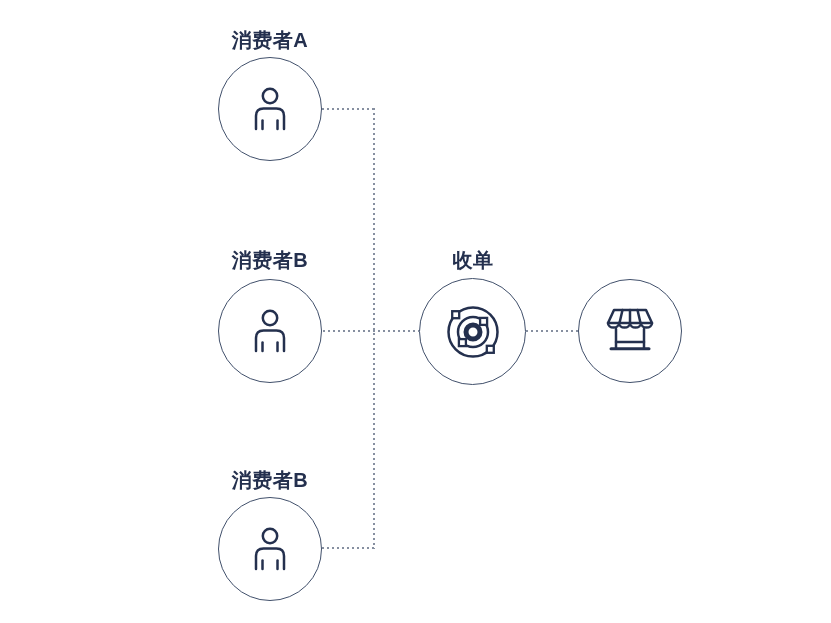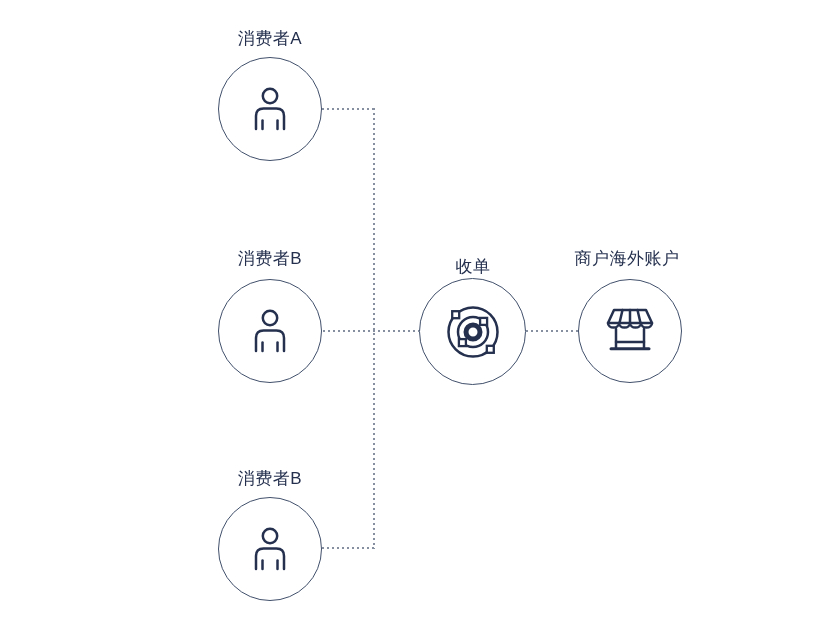--- a/index.html
+++ b/index.html
@@ -16,22 +16,22 @@
   .canvas {
     position: relative;
     width: 831px;
     height: 623px;
     background: var(--bg);
     overflow: hidden;
   }
   .node-label {
     position: absolute;
     transform: translateX(-50%);
-    font-size: 17px;
-    font-weight: 400;
+    font-size: 20px;
+    font-weight: 700;
     color: var(--ink);
     letter-spacing: 0.5px;
     white-space: nowrap;
   }
   .node-circle {
     position: absolute;
     border: 1.6px solid var(--circle);
     border-radius: 50%;
     display: flex;
     align-items: center;
@@ -97,34 +97,33 @@
   <div class="node-label" style="left:270px; top:467px;">消费者B</div>
   <div class="node-circle" style="left:218px; top:497px; width:104px; height:104px;">
     <svg class="icon" width="44" height="48" viewBox="0 0 44 48">
       <circle class="st" cx="22" cy="11" r="7.2"></circle>
       <path class="st" d="M8 44 V31 Q8 23.5 15.5 23.5 H28.5 Q36 23.5 36 31 V44"></path>
       <path class="st" d="M14.5 35.5 V44"></path>
       <path class="st" d="M29.5 35.5 V44"></path>
     </svg>
   </div>
 
-  <div class="node-label" style="left:473px; top:247px;margin-top:8px;">收单</div>
+  <div class="node-label" style="left:473px; top:247px;">收单</div>
   <div class="node-circle" style="left:419px; top:278px; width:107px; height:107px;">
     <svg class="icon" width="60" height="60" viewBox="0 0 60 60">
       <circle class="st" cx="30" cy="30" r="24.5"></circle>
       <circle class="st" cx="30" cy="30" r="15"></circle>
       <circle class="st thick" cx="30" cy="30" r="7"></circle>
       <rect class="sq" x="9.2" y="9.2" width="7" height="7"></rect>
       <rect class="sq" x="43.8" y="43.8" width="7" height="7"></rect>
       <rect class="sq" x="37.1" y="15.9" width="7" height="7"></rect>
       <rect class="sq" x="15.9" y="37.1" width="7" height="7"></rect>
     </svg>
   </div>
 
-  <div class="node-label" style="left:627px; top:247px;">商户海外账户</div>
   <div class="node-circle" style="left:578px; top:279px; width:104px; height:104px;">
     <svg class="icon" width="56" height="56" viewBox="0 0 56 56">
       <path class="st" d="M12 7 H44 L50 20 H6 Z"></path>
       <path class="st" d="M20.5 7 L17.5 20"></path>
       <path class="st" d="M28 7 V20"></path>
       <path class="st" d="M35.5 7 L38.5 20"></path>
       <path class="st" d="M6 20 a5.5 4.6 0 0 0 11 0 a5.5 4.6 0 0 0 11 0 a5.5 4.6 0 0 0 11 0 a5.5 4.6 0 0 0 11 0"></path>
       <path class="st" d="M14 26 V45"></path>
       <path class="st" d="M42 26 V45"></path>
       <path class="st" d="M14 39 H42"></path>

